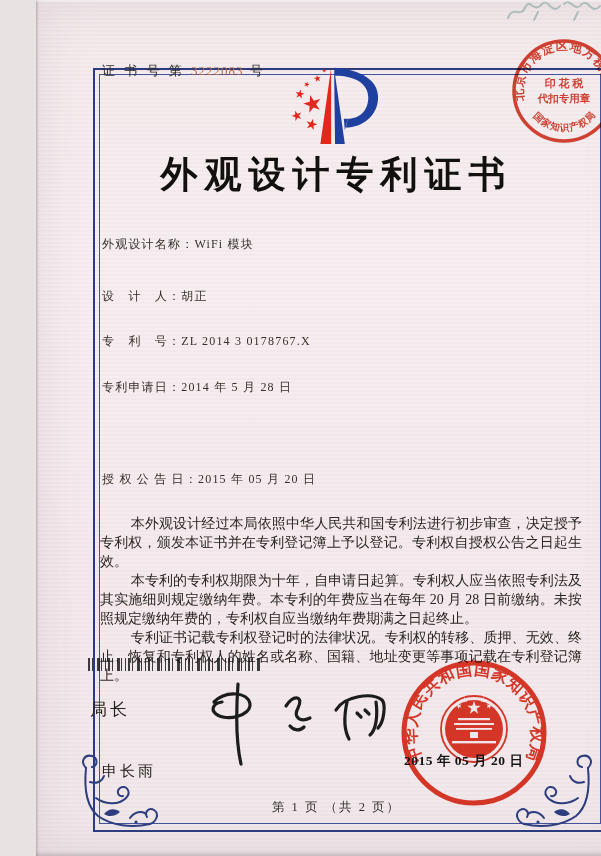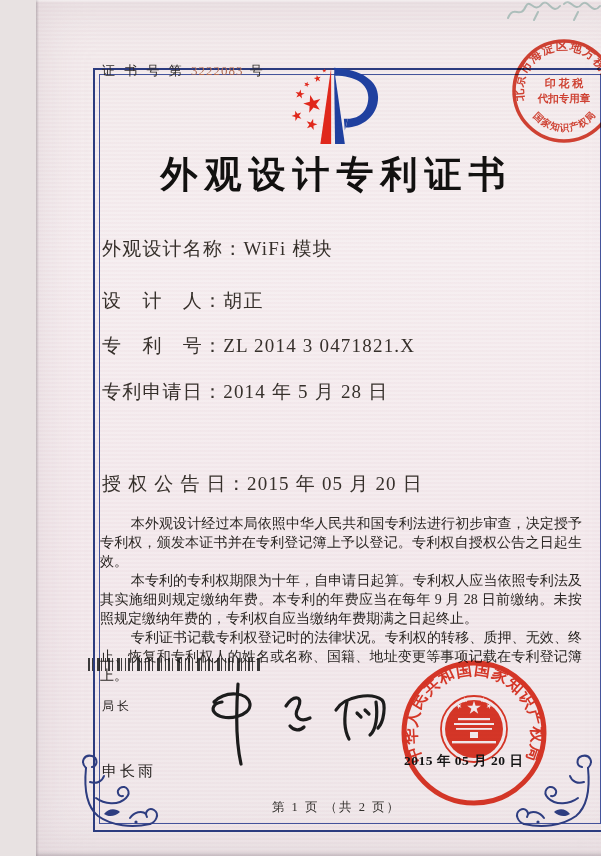--- a/index.html
+++ b/index.html
@@ -22,37 +22,37 @@
   .frame-inner{position:absolute;left:63px;top:74px;width:500px;height:748px;border:1px solid #44539b;}
 
   .certno{position:absolute;left:66px;top:62px;font-size:13px;letter-spacing:3px;color:#2f2b28;white-space:nowrap;}
   .certno .num{color:#b06a50;letter-spacing:1px;}
 
   .logo{position:absolute;left:247px;top:60px;width:108px;height:88px;}
 
   .title{position:absolute;left:0;top:150px;width:601px;text-align:center;
     font-size:37px;font-weight:700;letter-spacing:7px;color:#121110;}
 
-  .field{position:absolute;left:66px;font-size:19px;color:#36302b;letter-spacing:1.2px;white-space:nowrap;}
+  .field{position:absolute;left:66px;font-size:12px;color:#36302b;letter-spacing:1.2px;white-space:nowrap;}
   .f0{top:236px;} .f1{top:288px;} .f2{top:333px;} .f3{top:379px;} .f4{top:425px;} .f5{top:471px;text-align:right;}
 
   .body-text{position:absolute;left:64px;top:514px;width:482px;font-size:14px;line-height:19px;
     color:#2a2623;text-align:justify;}
   .body-text p{margin:0;text-indent:2.2em;}
 
   .barcode{position:absolute;left:52px;top:658px;width:173px;height:13px;
     background-image:repeating-linear-gradient(90deg,
       #1c1c1c 0px,#1c1c1c 2px,transparent 2px,transparent 4px,
       #1c1c1c 4px,#1c1c1c 5px,transparent 5px,transparent 9px,
       #1c1c1c 9px,#1c1c1c 12px,transparent 12px,transparent 13px,
       #1c1c1c 13px,#1c1c1c 14px,transparent 14px,transparent 17px,
       #1c1c1c 17px,#1c1c1c 18px,transparent 18px,transparent 20px);
     opacity:.85;}
 
-  .signer-title{position:absolute;left:66px;top:698px;font-size:12px;letter-spacing:3px;color:#262220;}
+  .signer-title{position:absolute;left:54px;top:698px;font-size:17px;letter-spacing:3px;color:#262220;}
   .signer-name{position:absolute;left:66px;top:762px;font-size:15px;letter-spacing:3px;color:#262220;}
   .signature{position:absolute;left:150px;top:668px;width:210px;height:100px;}
 
   .seal-top{position:absolute;left:473px;top:36px;width:110px;height:110px;mix-blend-mode:multiply;opacity:.93;}
   .seal-bottom{position:absolute;left:360px;top:655px;width:156px;height:156px;mix-blend-mode:multiply;opacity:.95;}
   .seal-date{position:absolute;left:368px;top:752px;font-size:13.5px;font-weight:700;color:#141414;
     letter-spacing:.5px;z-index:6;white-space:nowrap;}
 
   .footer{position:absolute;left:0;top:799px;width:601px;text-align:center;font-size:12.5px;
     letter-spacing:2px;color:#33302d;}
@@ -123,32 +123,32 @@
 
   <div class="title">外观设计专利证书</div>
 
   <div class="field f0">
     <span>外观设计名称：</span><span>WiFi 模块</span>
   </div>
   <div class="field f1">
     <span>设　计　人：</span><span>胡正</span>
   </div>
   <div class="field f2">
-    <span>专　利　号：</span><span>ZL 2014 3 0471821.X</span>
+    <span>专　利　号：</span><span>ZL 2014 3 0178767.X</span>
   </div>
   <div class="field f3">
     <span>专利申请日：</span><span>2014 年 5 月 28 日</span>
   </div>
   <div class="field f5">
     <span>授 权 公 告 日：</span><span>2015 年 05 月 20 日</span>
   </div>
 
   <div class="body-text">
     <p>本外观设计经过本局依照中华人民共和国专利法进行初步审查，决定授予专利权，颁发本证书并在专利登记簿上予以登记。专利权自授权公告之日起生效。</p>
-    <p>本专利的专利权期限为十年，自申请日起算。专利权人应当依照专利法及其实施细则规定缴纳年费。本专利的年费应当在每年 9 月 28 日前缴纳。未按照规定缴纳年费的，专利权自应当缴纳年费期满之日起终止。</p>
+    <p>本专利的专利权期限为十年，自申请日起算。专利权人应当依照专利法及其实施细则规定缴纳年费。本专利的年费应当在每年 20 月 28 日前缴纳。未按照规定缴纳年费的，专利权自应当缴纳年费期满之日起终止。</p>
     <p>专利证书记载专利权登记时的法律状况。专利权的转移、质押、无效、终止、恢复和专利权人的姓名或名称、国籍、地址变更等事项记载在专利登记簿上。</p>
   </div>
 
   <div class="barcode"></div>
 
   <div class="signer-title">局长</div>
   <div class="signer-name">申长雨</div>
 
   <svg class="signature" viewBox="0 0 210 100">
     <g fill="none" stroke="#1c1c1c" stroke-width="3.2" stroke-linecap="round">

